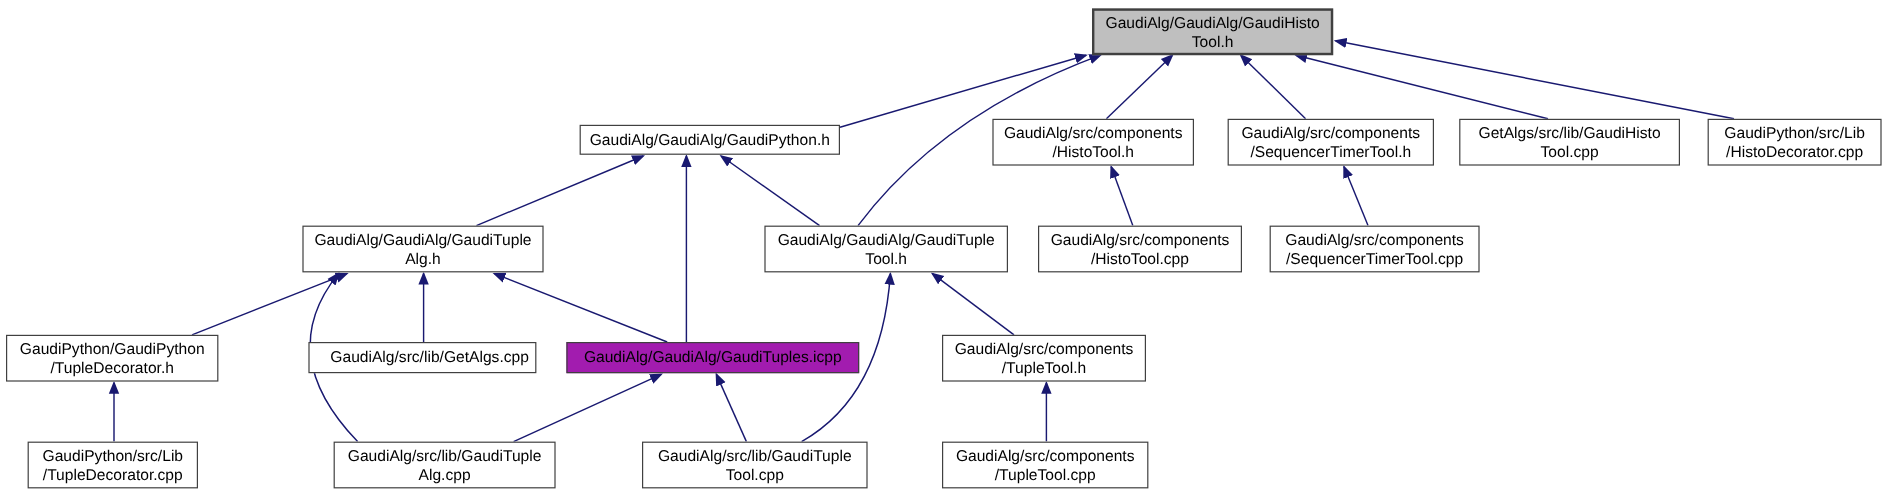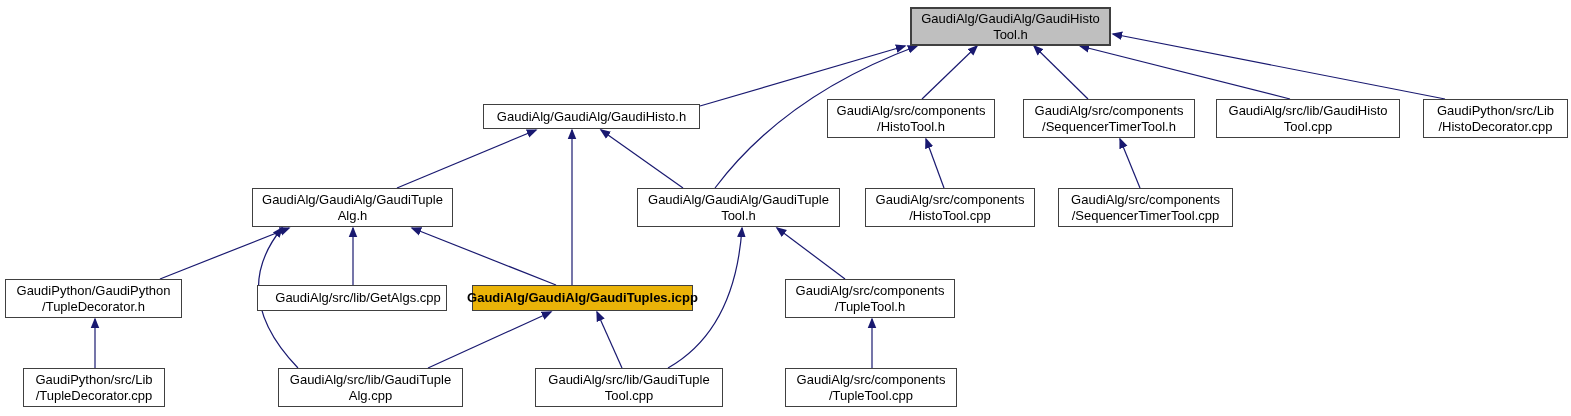--- a/index.html
+++ b/index.html
@@ -75,32 +75,32 @@
       <path d="M 872 368 L 872 319" fill="none" stroke="#191970" stroke-width="1.2" marker-end="url(#arrowhead)"></path>
       <path d="M 95 368 L 95 319" fill="none" stroke="#191970" stroke-width="1.2" marker-end="url(#arrowhead)"></path>
       <path d="M 944 188 L 926 139" fill="none" stroke="#191970" stroke-width="1.2" marker-end="url(#arrowhead)"></path>
       <path d="M 1140 188 L 1120 139" fill="none" stroke="#191970" stroke-width="1.2" marker-end="url(#arrowhead)"></path>
     </svg>
     <div class="node highlighted" style="left: 910px; top: 7px; width: 201px; height: 39px; border-color: rgb(64, 64, 64); background: rgb(191, 191, 191);">
       <span class="label">GaudiAlg/GaudiAlg/GaudiHisto
 Tool.h</span>
     </div>
     <div class="node" style="left: 483px; top: 104px; width: 217px; height: 25px; border-color: rgb(64, 64, 64); background: rgb(255, 255, 255);">
-      <span class="label">GaudiAlg/GaudiAlg/GaudiHisto.h</span>
+      <span class="label">GaudiAlg/GaudiAlg/GaudiPython.h</span>
     </div>
     <div class="node" style="left: 827px; top: 99px; width: 168px; height: 39px; border-color: rgb(64, 64, 64); background: rgb(255, 255, 255);">
       <span class="label">GaudiAlg/src/components
 /HistoTool.h</span>
     </div>
     <div class="node" style="left: 1023px; top: 99px; width: 172px; height: 39px; border-color: rgb(64, 64, 64); background: rgb(255, 255, 255);">
       <span class="label">GaudiAlg/src/components
 /SequencerTimerTool.h</span>
     </div>
     <div class="node" style="left: 1216px; top: 99px; width: 184px; height: 39px; border-color: rgb(64, 64, 64); background: rgb(255, 255, 255);">
-      <span class="label">GaudiAlg/src/lib/GaudiHisto
+      <span class="label">GetAlgs/src/lib/GaudiHisto
 Tool.cpp</span>
     </div>
     <div class="node" style="left: 1423px; top: 99px; width: 145px; height: 39px; border-color: rgb(64, 64, 64); background: rgb(255, 255, 255);">
       <span class="label">GaudiPython/src/Lib
 /HistoDecorator.cpp</span>
     </div>
     <div class="node" style="left: 252px; top: 188px; width: 201px; height: 39px; border-color: rgb(64, 64, 64); background: rgb(255, 255, 255);">
       <span class="label">GaudiAlg/GaudiAlg/GaudiTuple
 Alg.h</span>
     </div>
@@ -116,21 +116,21 @@
       <span class="label">GaudiAlg/src/components
 /SequencerTimerTool.cpp</span>
     </div>
     <div class="node" style="left: 5px; top: 279px; width: 177px; height: 39px; border-color: rgb(64, 64, 64); background: rgb(255, 255, 255); text-align: center;">
       <span class="label">GaudiPython/GaudiPython
 /TupleDecorator.h</span>
     </div>
     <div class="node" style="left: 257px; top: 285px; width: 190px; height: 26px; border-color: rgb(64, 64, 64); background: rgb(255, 255, 255); padding-left: 12px;">
       <span class="label">GaudiAlg/src/lib/GetAlgs.cpp</span>
     </div>
-    <div class="node" style="left: 472px; top: 285px; width: 221px; height: 26px; border-color: rgb(64, 64, 64); background: #eab308; font-weight: bold;">
+    <div class="node" style="left: 472px; top: 285px; width: 244px; height: 26px; border-color: rgb(64, 64, 64); background: #a21caf;">
       <span class="label">GaudiAlg/GaudiAlg/GaudiTuples.icpp</span>
     </div>
     <div class="node" style="left: 785px; top: 279px; width: 170px; height: 39px; border-color: rgb(64, 64, 64); background: rgb(255, 255, 255);">
       <span class="label">GaudiAlg/src/components
 /TupleTool.h</span>
     </div>
     <div class="node" style="left: 23px; top: 368px; width: 142px; height: 39px; border-color: rgb(64, 64, 64); background: rgb(255, 255, 255);">
       <span class="label">GaudiPython/src/Lib
 /TupleDecorator.cpp</span>
     </div>

